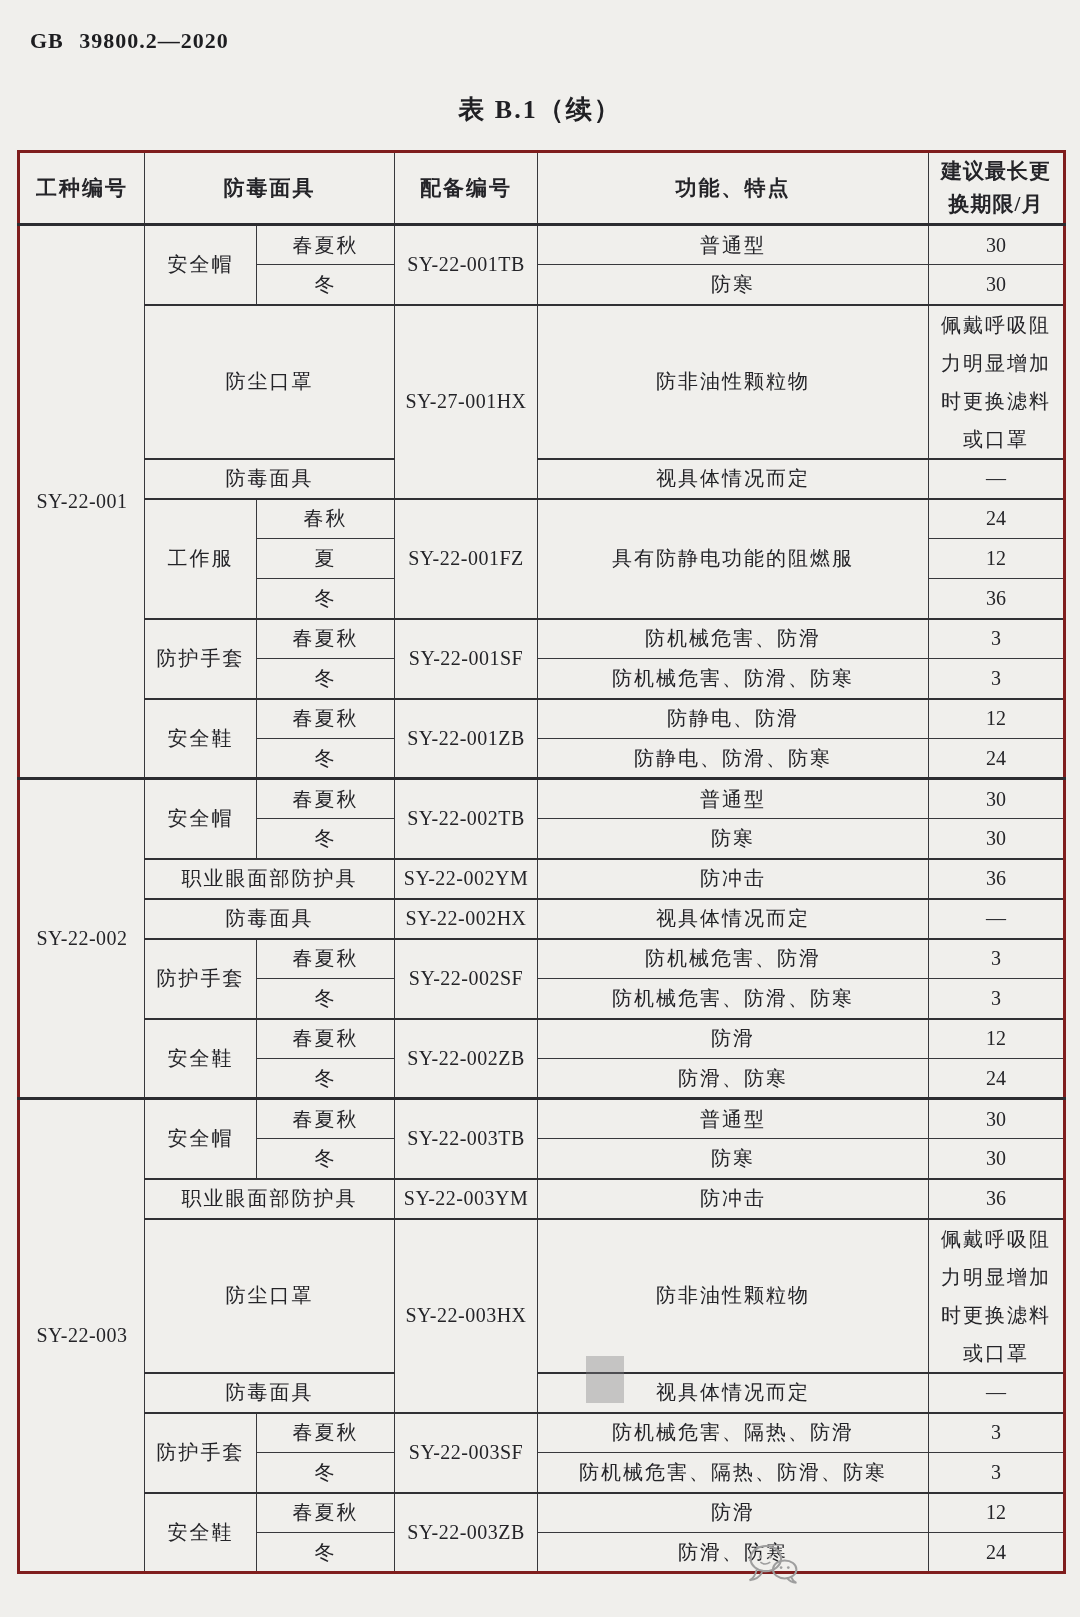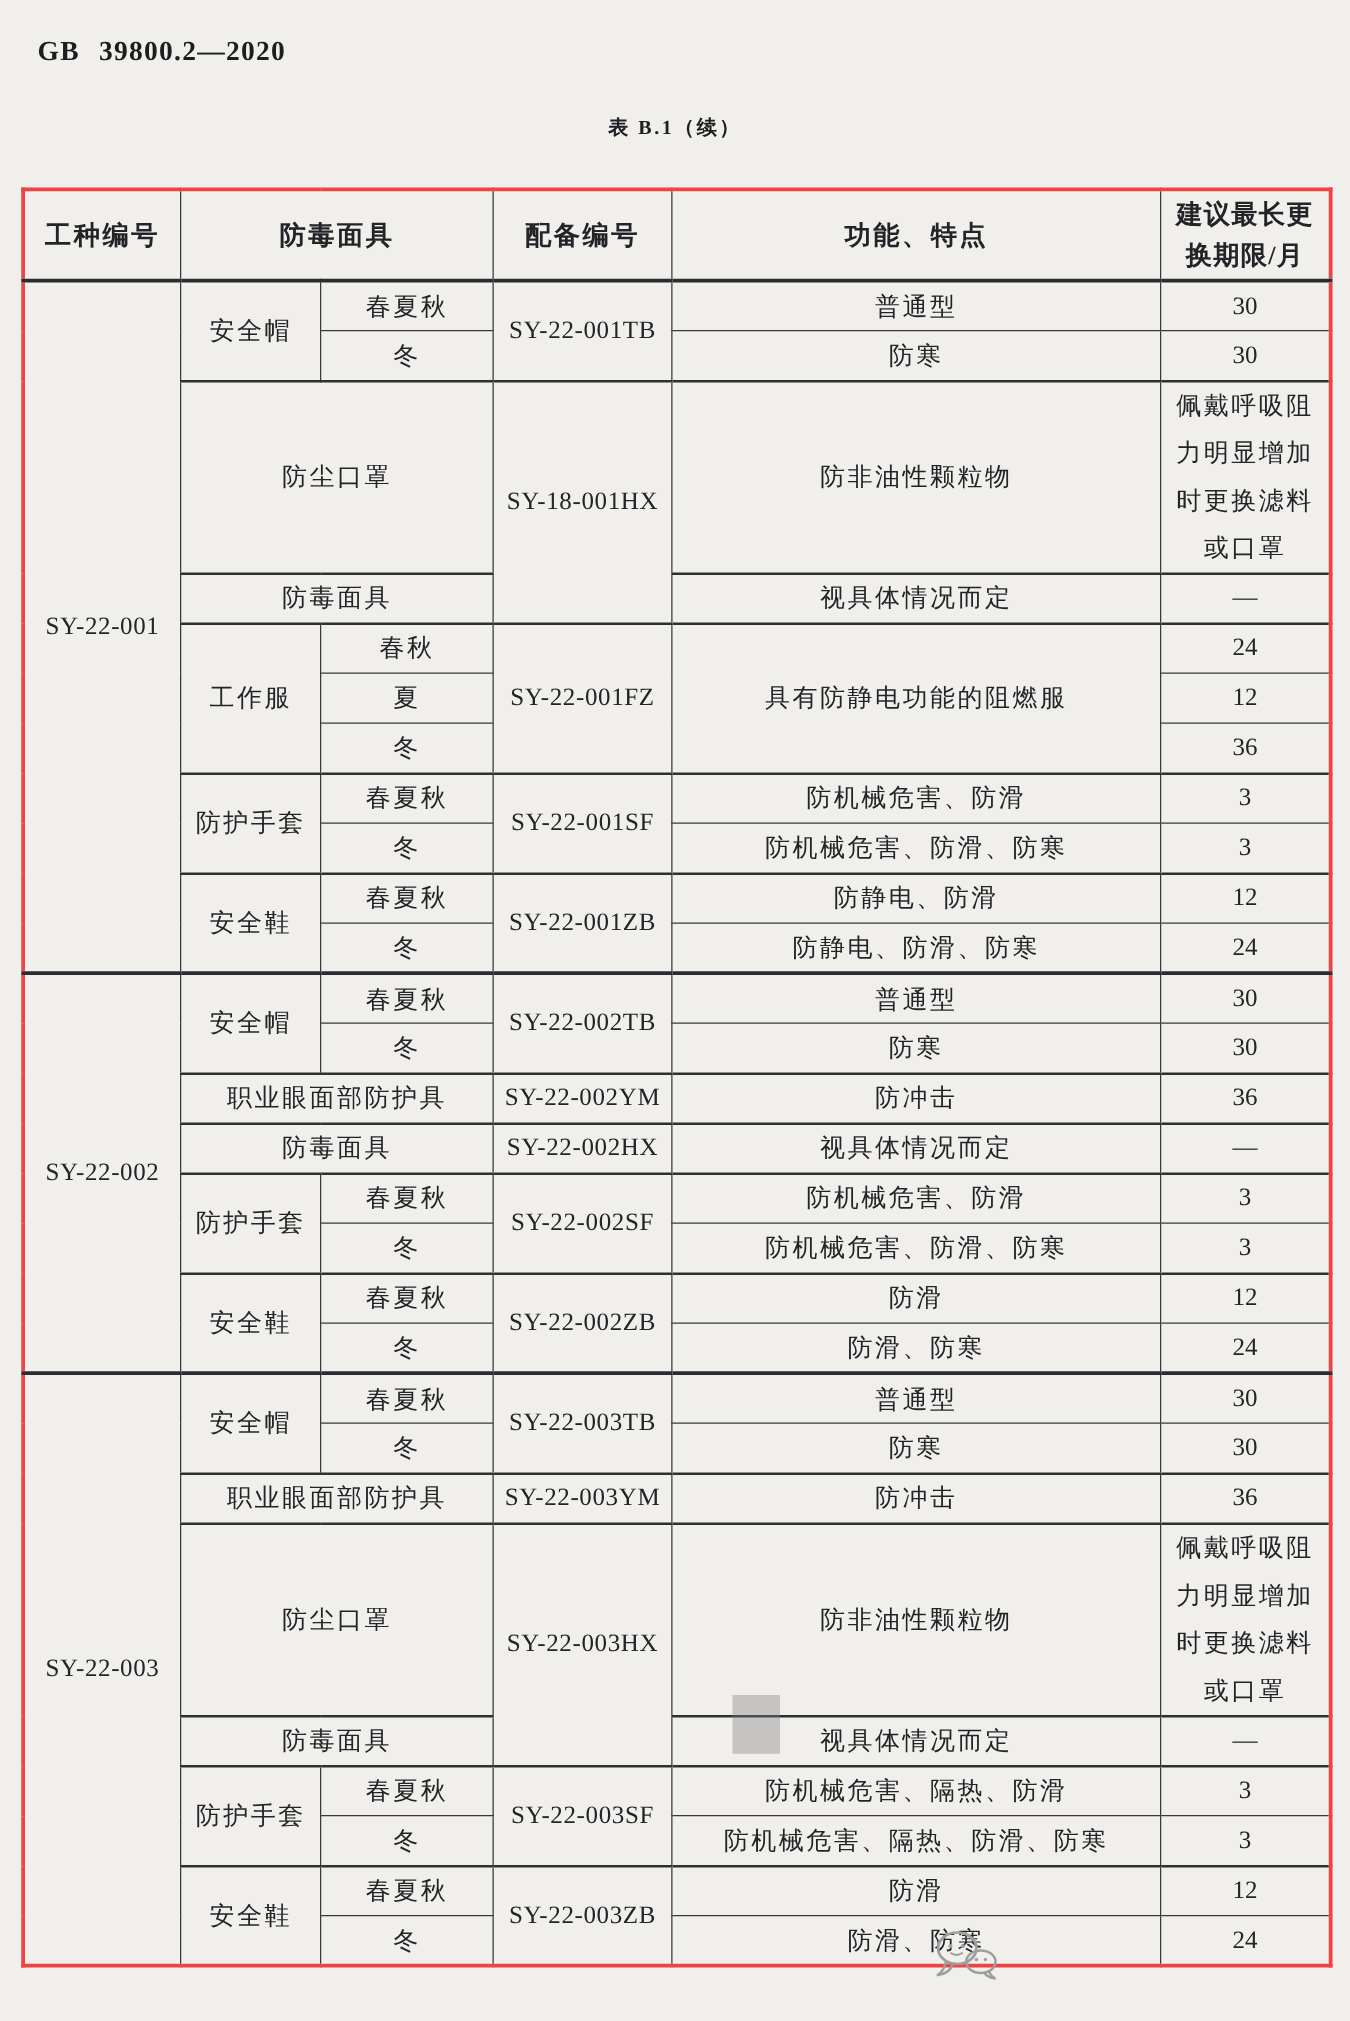--- a/index.html
+++ b/index.html
@@ -11,37 +11,37 @@
     position:relative;
     overflow:hidden;
   }
   .doc-code{
     position:absolute;top:28px;left:30px;
     font-size:22px;font-weight:700;letter-spacing:1px;word-spacing:9px;
     color:#1d1d20;
   }
   .table-title{
     position:absolute;top:92px;left:0;width:1080px;
-    text-align:center;font-size:16px;font-weight:700;letter-spacing:2px;
+    text-align:center;font-size:26px;font-weight:700;letter-spacing:2px;
     color:#202024;
   }
   table.b1{
     position:absolute;top:150px;left:17px;
     border-collapse:collapse;table-layout:fixed;
     width:1046px;
     background:transparent;
   }
   table.b1 th,table.b1 td{
     border:1.5px solid #38383c;
     padding:0 4px;
     text-align:center;vertical-align:middle;
     font-size:20px;
     color:#242428;
   }
-  table.b1{border:3px solid #ef4444;}
+  table.b1{border:3px solid #7f1d1d;}
   tr.hrow{height:73px;}
   tr.r{height:40px;}
   tr.tall{height:130px;}
   tr.gstart th,tr.gstart td{border-top:3px solid #2c2c30;}
   tr.bstart td{border-top:2.5px solid #303034;}
   tr.hrow th{
     border-bottom:3px solid #2c2c30;
     font-weight:600;font-size:21px;letter-spacing:2px;
   }
   .period-h span{display:block;line-height:1.55;letter-spacing:1px;}
@@ -107,21 +107,21 @@
     <td class="feat">普通型</td>
     <td class="num">30</td>
   </tr>
   <tr class="r">
     <td class="season">冬</td>
     <td class="feat">防寒</td>
     <td class="num">30</td>
   </tr>
   <tr class="tall bstart">
     <td class="equip" colspan="2">防尘口罩</td>
-    <td class="code" rowspan="2">SY-18-001HX</td>
+    <td class="code" rowspan="2">SY-27-001HX</td>
     <td class="feat">防非油性颗粒物</td>
     <td class="numlong">佩戴呼吸阻力明显增加时更换滤料或口罩</td>
   </tr>
   <tr class="r bstart">
     <td class="equip" colspan="2">防毒面具</td>
     <td class="feat">视具体情况而定</td>
     <td class="num">—</td>
   </tr>
   <tr class="r bstart">
     <td class="equip" rowspan="3">工作服</td>

